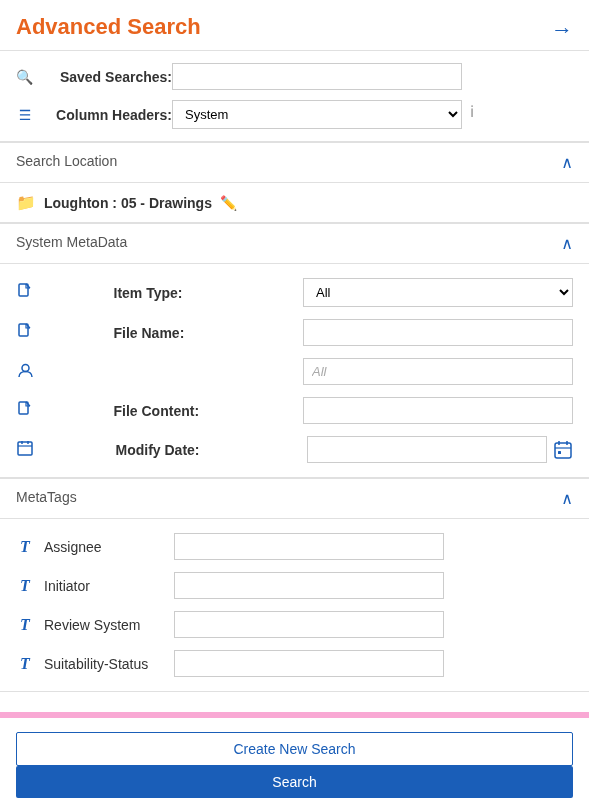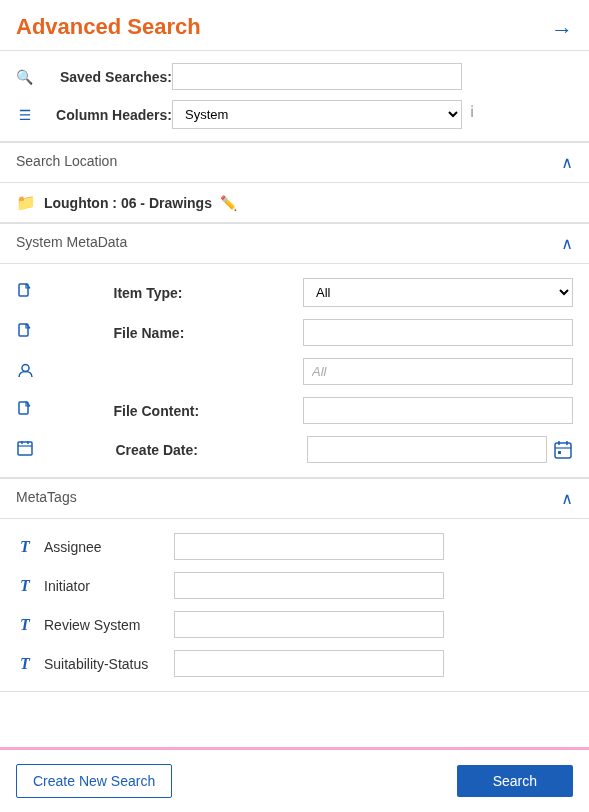--- a/index.html
+++ b/index.html
@@ -223,25 +223,25 @@
       outline: none;
     }
 
     
     .footer {
       position: absolute;
       bottom: 0;
       left: 0;
       right: 0;
       display: flex;
-      align-items: center;
       justify-content: space-between;
       padding: 14px 16px;
-      border-top: 3px solid #f9a8d4;
-      background: #fff;
+      border-top: 6px solid #f9a8d4;
+      background: #fff;
+      flex-direction: column;
     }
     .btn-create {
       border: 1px solid #1a5eb8;
       background: #fff;
       color: #1a5eb8;
       padding: 8px 16px;
       font-size: 14px;
       cursor: pointer;
       border-radius: 2px;
     }
@@ -283,21 +283,21 @@
     </div>
   </div>
 </div>
 
 <div class="section-header">
   <span class="section-title">Search Location</span>
   <span class="chevron-icon">∧</span>
 </div>
 <div class="location-row">
   <span class="folder-icon">📁</span>
-  <span class="location-text">Loughton : 06 - Drawings</span>
+  <span class="location-text">Loughton : 05 - Drawings</span>
   <span class="edit-icon">✏️</span>
 </div>
 
 <div class="section-header">
   <span class="section-title">System MetaData</span>
   <span class="chevron-icon">∧</span>
 </div>
 <div class="section-content">
 
   <div class="meta-field-row">
@@ -352,21 +352,21 @@
 
 
   <div class="meta-field-row">
     <span class="meta-icon">
       <svg width="16" height="16" viewBox="0 0 16 16" fill="none">
           <rect x="1" y="2" width="14" height="13" rx="1" stroke="#1a5eb8" stroke-width="1.5"></rect>
           <path d="M1 6h14" stroke="#1a5eb8" stroke-width="1.2"></path>
           <path d="M5 1v3M11 1v3" stroke="#1a5eb8" stroke-width="1.5"></path>
         </svg>
     </span>
-    <span class="meta-label">Create Date:</span>
+    <span class="meta-label">Modify Date:</span>
     <div class="date-field-wrapper">
       <input class="date-input" type="text" value="" style="">
       <button class="calendar-btn">
         <svg width="20" height="20" viewBox="0 0 20 20" fill="none">
             <rect x="2" y="3" width="16" height="15" rx="2" stroke="#1a5eb8" stroke-width="1.5"></rect>
             <path d="M2 8h16" stroke="#1a5eb8" stroke-width="1.2"></path>
             <path d="M6 1v4M14 1v4" stroke="#1a5eb8" stroke-width="1.5"></path>
             <rect x="5" y="11" width="3" height="3" rx="0.5" fill="#1a5eb8"></rect>
           </svg>
       </button>

